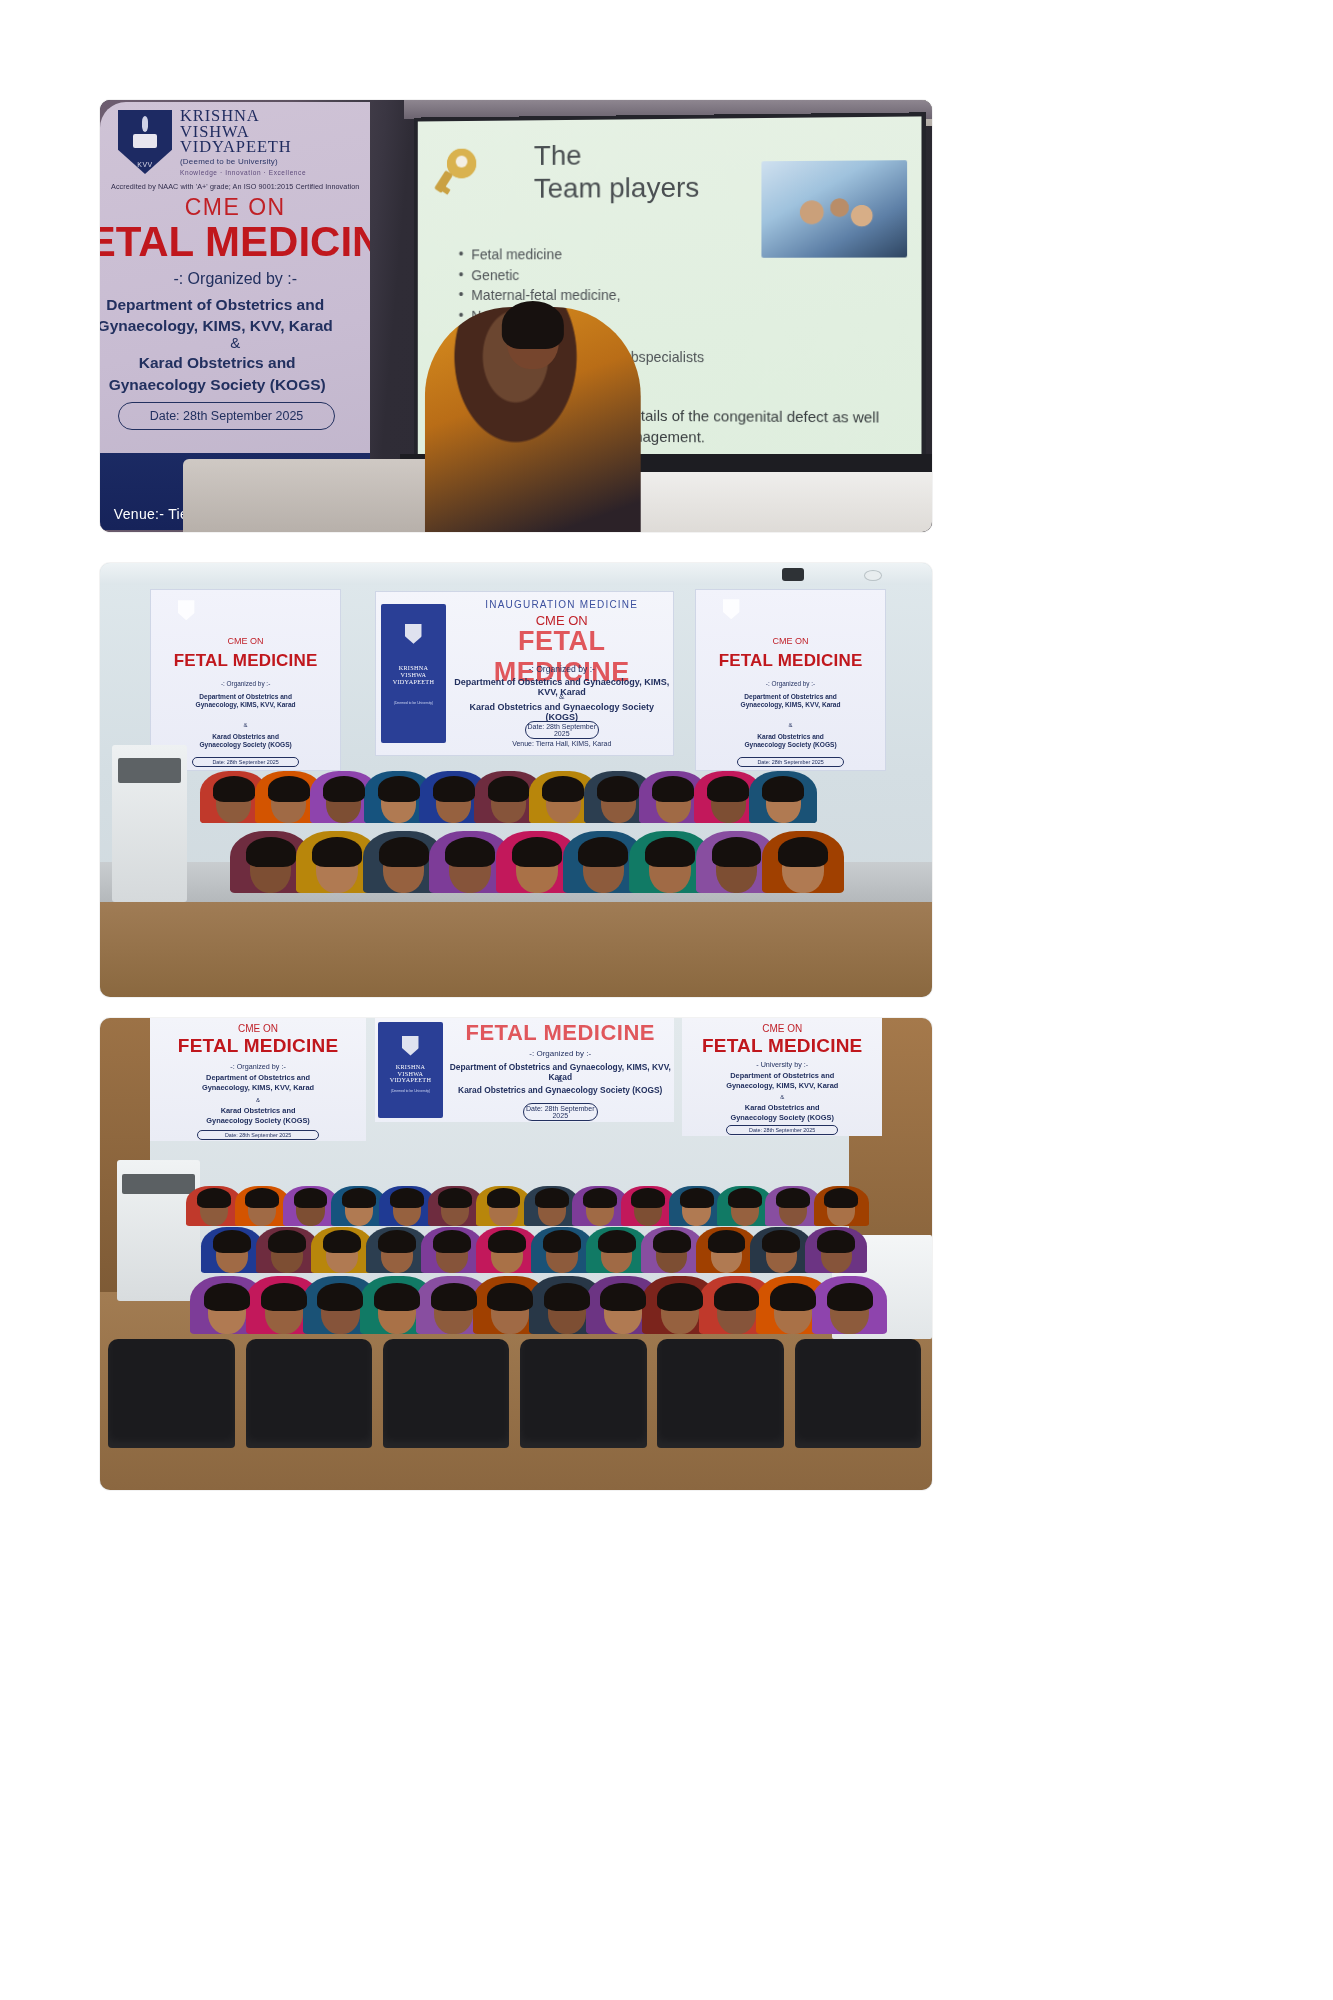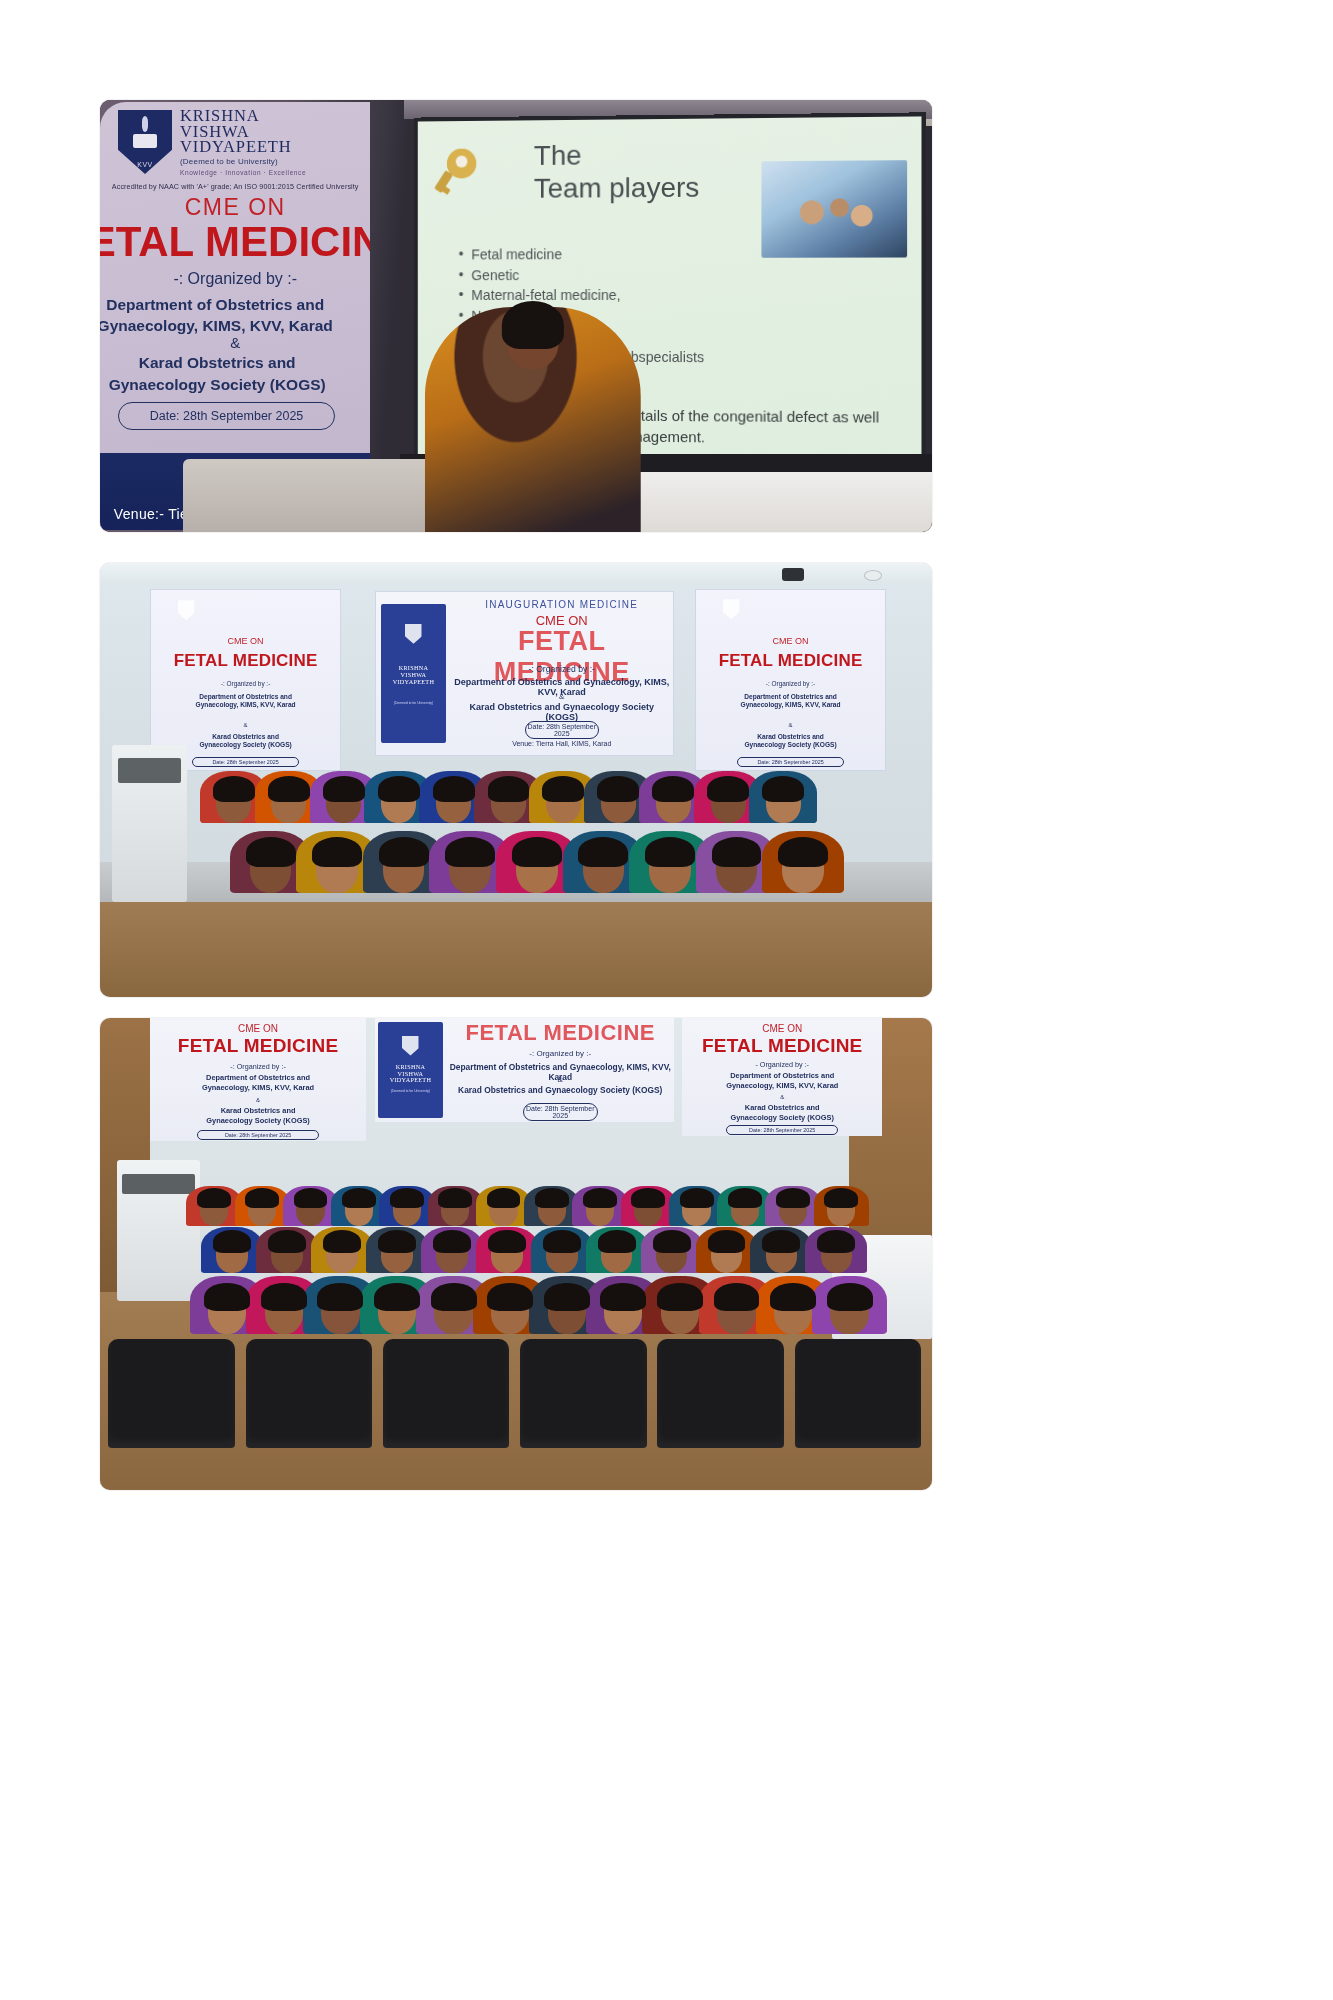--- a/index.html
+++ b/index.html
@@ -232,21 +232,21 @@
         <div class="crest-shield"></div>
         <div class="crest-kvv">KVV</div>
       </div>
       <div class="p1-uni">
         <div class="l">KRISHNA</div>
         <div class="l">VISHWA</div>
         <div class="l">VIDYAPEETH</div>
         <div class="deemed">(Deemed to be University)</div>
         <div class="kie">Knowledge · Innovation · Excellence</div>
       </div>
-      <div class="p1-accred">Accredited by NAAC with 'A+' grade; An ISO 9001:2015 Certified University</div>
+      <div class="p1-accred">Accredited by NAAC with 'A+' grade; An ISO 9001:2015 Certified Innovation</div>
       <div class="p1-cme">CME ON</div>
       <div class="p1-title">FETAL MEDICINE</div>
       <div class="p1-org">-: Organized by :-</div>
       <div class="p1-dept">
         <div>Department of  Obstetrics and</div>
         <div>Gynaecology, KIMS, KVV, Karad</div>
       </div>
       <div class="p1-amp">&amp;</div>
       <div class="p1-soc">
         <div>Karad Obstetrics and</div>
@@ -499,21 +499,21 @@
         <div class="p2-dept" style="top:42%;font-size:8.4px;">Department of Obstetrics and Gynaecology, KIMS, KVV, Karad</div>
         <div class="p2-amp" style="top:55%;">&amp;</div>
         <div class="p2-soc" style="top:65%;font-size:8.4px;">Karad Obstetrics and Gynaecology Society (KOGS)</div>
         <div class="p2-date" style="top:82%;">Date: 28th September 2025</div>
       </div>
     </div>
 
     <div class="p3-banR">
       <div class="ban-cme" style="top:4%;font-size:10px;">CME ON</div>
       <div class="ban-title" style="top:14%;font-size:19px;">FETAL MEDICINE</div>
-      <div class="ban-org" style="top:36%;font-size:7.2px;">- Organized by :-</div>
+      <div class="ban-org" style="top:36%;font-size:7.2px;">- University by :-</div>
       <div class="ban-dept" style="top:45%;font-size:7.4px;line-height:9.6px;">
         <div>Department of  Obstetrics and</div>
         <div>Gynaecology, KIMS, KVV, Karad</div>
       </div>
       <div class="ban-amp" style="top:64%;">&amp;</div>
       <div class="ban-soc" style="top:72%;font-size:7.4px;line-height:9.6px;">
         <div>Karad Obstetrics and</div>
         <div>Gynaecology Society (KOGS)</div>
       </div>
       <div class="ban-date" style="top:91%;">Date: 28th September 2025</div>

